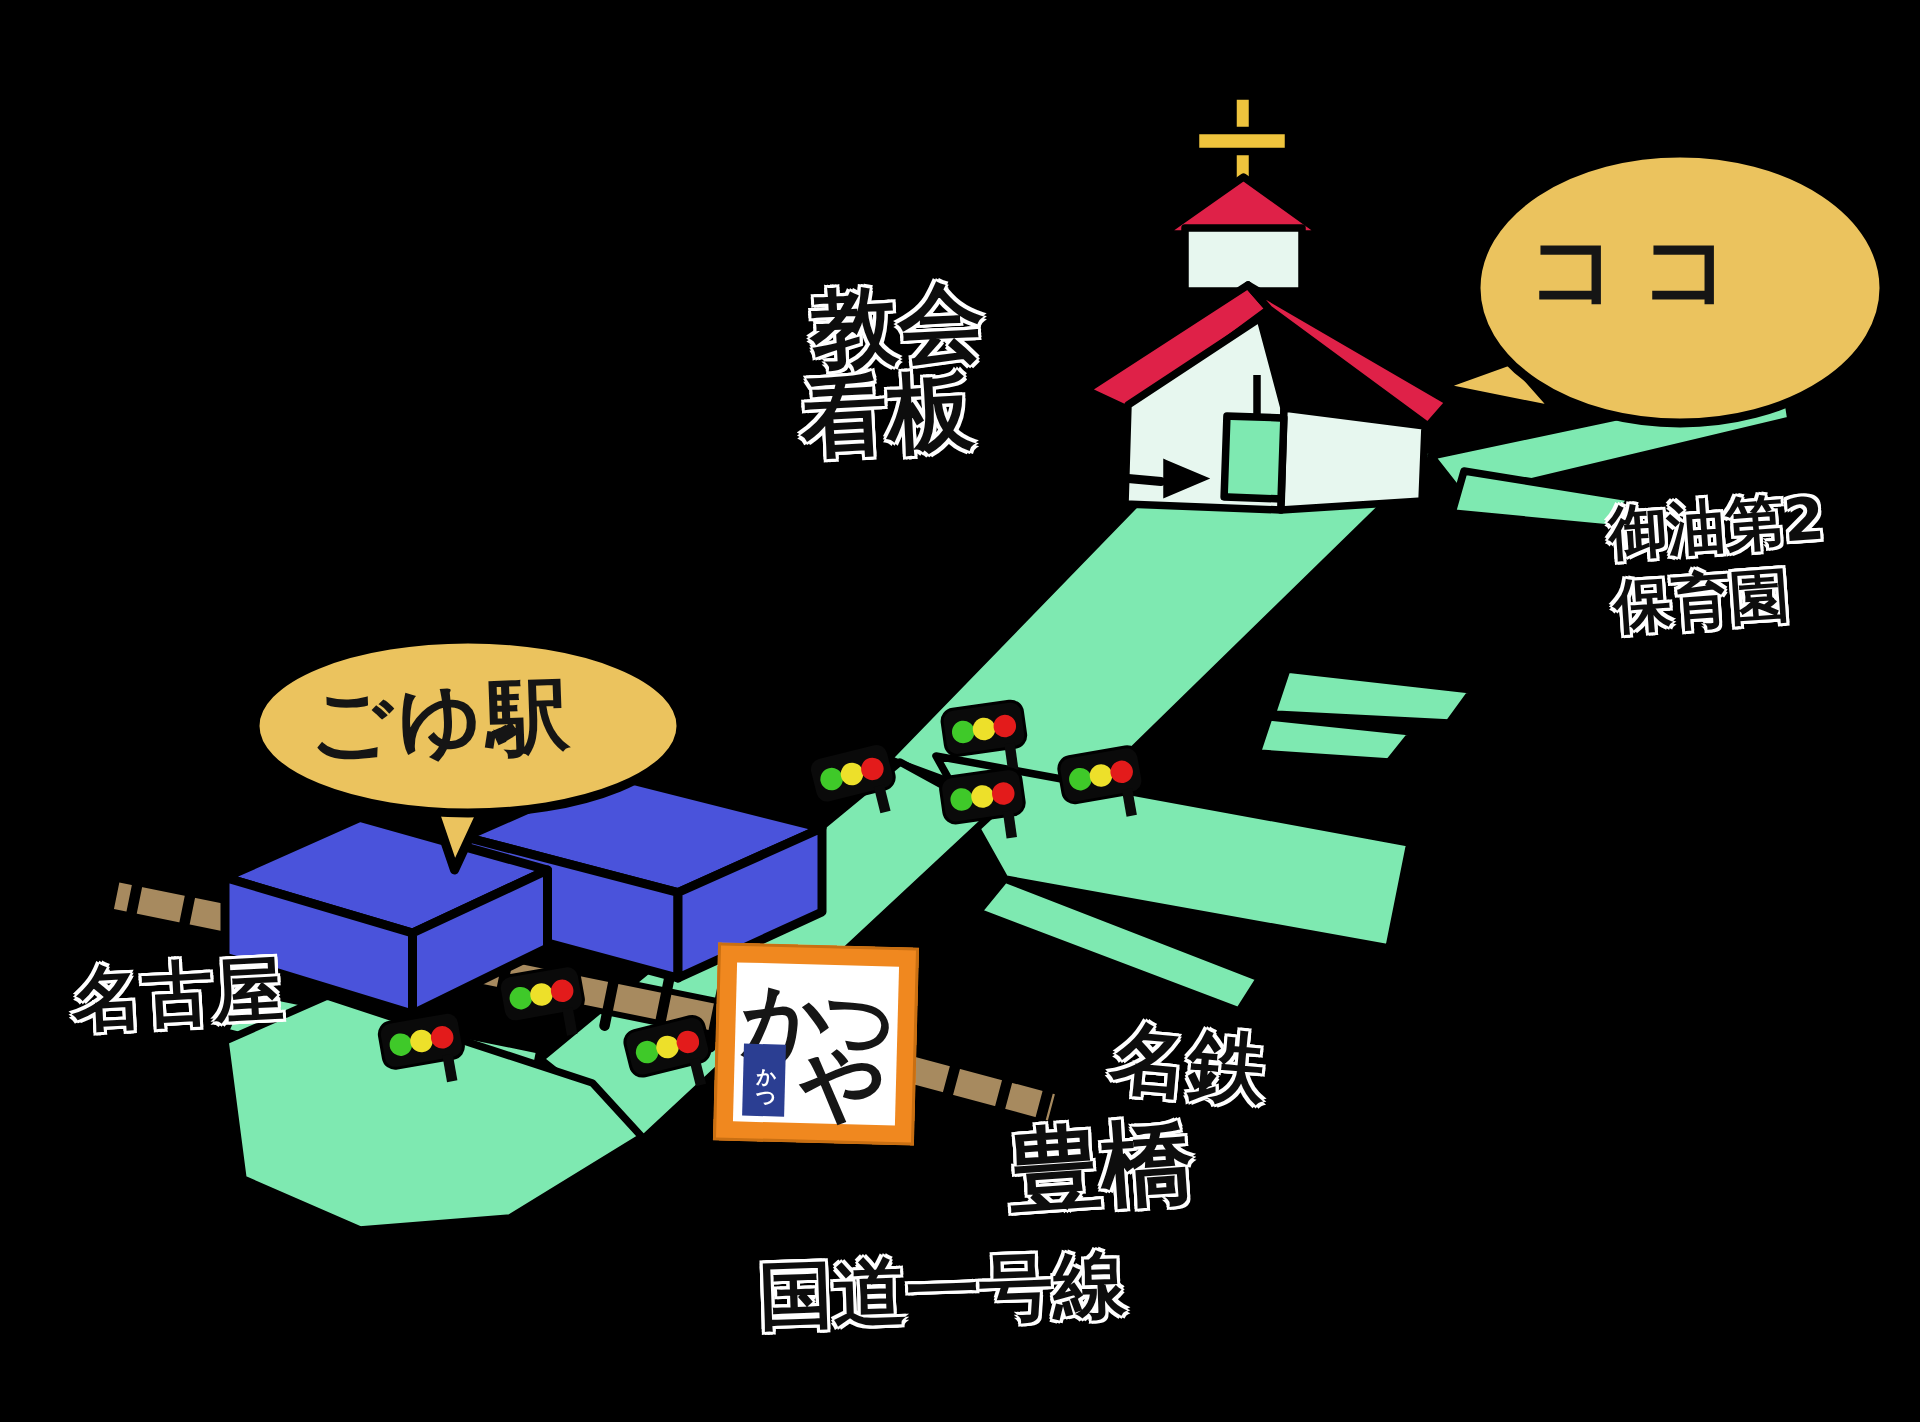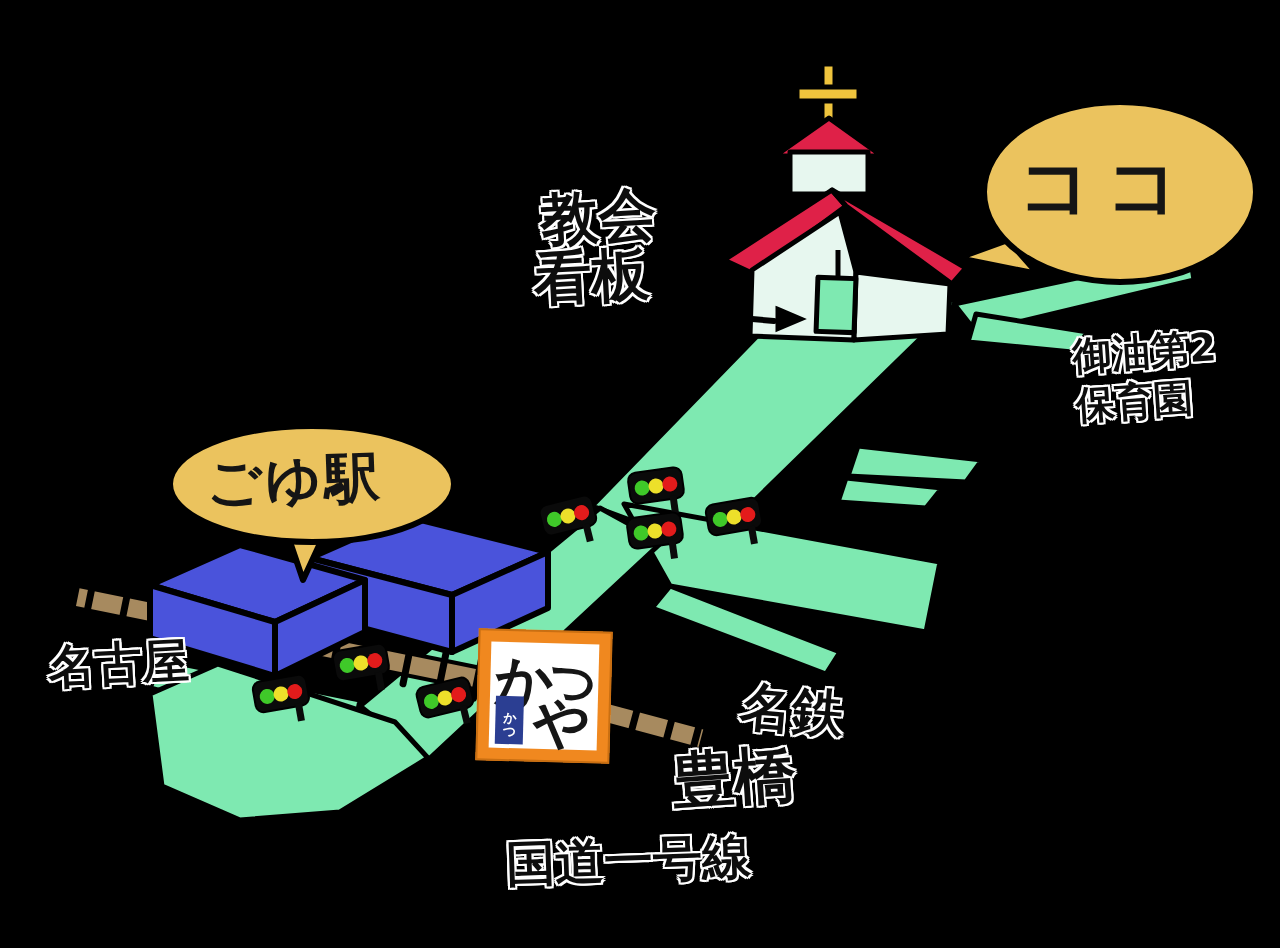--- a/index.html
+++ b/index.html
@@ -134,21 +134,21 @@
   <g fill="#EBC35E" stroke="#000" stroke-width="6" stroke-linejoin="round">
     <polygon points="1008,240 958,258 1038,274"></polygon>
     <ellipse cx="1120" cy="192" rx="136" ry="90"></ellipse>
   </g>
   <g fill="#EBC35E" stroke="#000" stroke-width="6" stroke-linejoin="round">
     <polygon points="286,530 303,580 328,526"></polygon>
     <ellipse cx="312" cy="484" rx="142" ry="58"></ellipse>
   </g>
 </svg>
 
-<div class="lbl bubbletxt" style="left:1018px;top:150px;font-size:72px;letter-spacing:14px;">ココ</div>
+<div class="lbl bubbletxt" style="left:1018px;top:150px;font-size:60px;letter-spacing:14px;">ココ</div>
 
 <div class="lbl bubbletxt" style="left:206px;top:452px;font-size:55px;letter-spacing:3px;transform:rotate(-2deg);">ごゆ駅</div>
 
 <div class="lbl" style="left:532px;top:188px;font-size:58px;transform:rotate(-3deg);">
   <div style="margin-left:10px;">教会</div>
   <div>看板</div>
 </div>
 
 <div class="lbl" style="left:1074px;top:328px;font-size:39px;line-height:1.25;transform:rotate(-4deg);">
   <div>御油第2</div>

